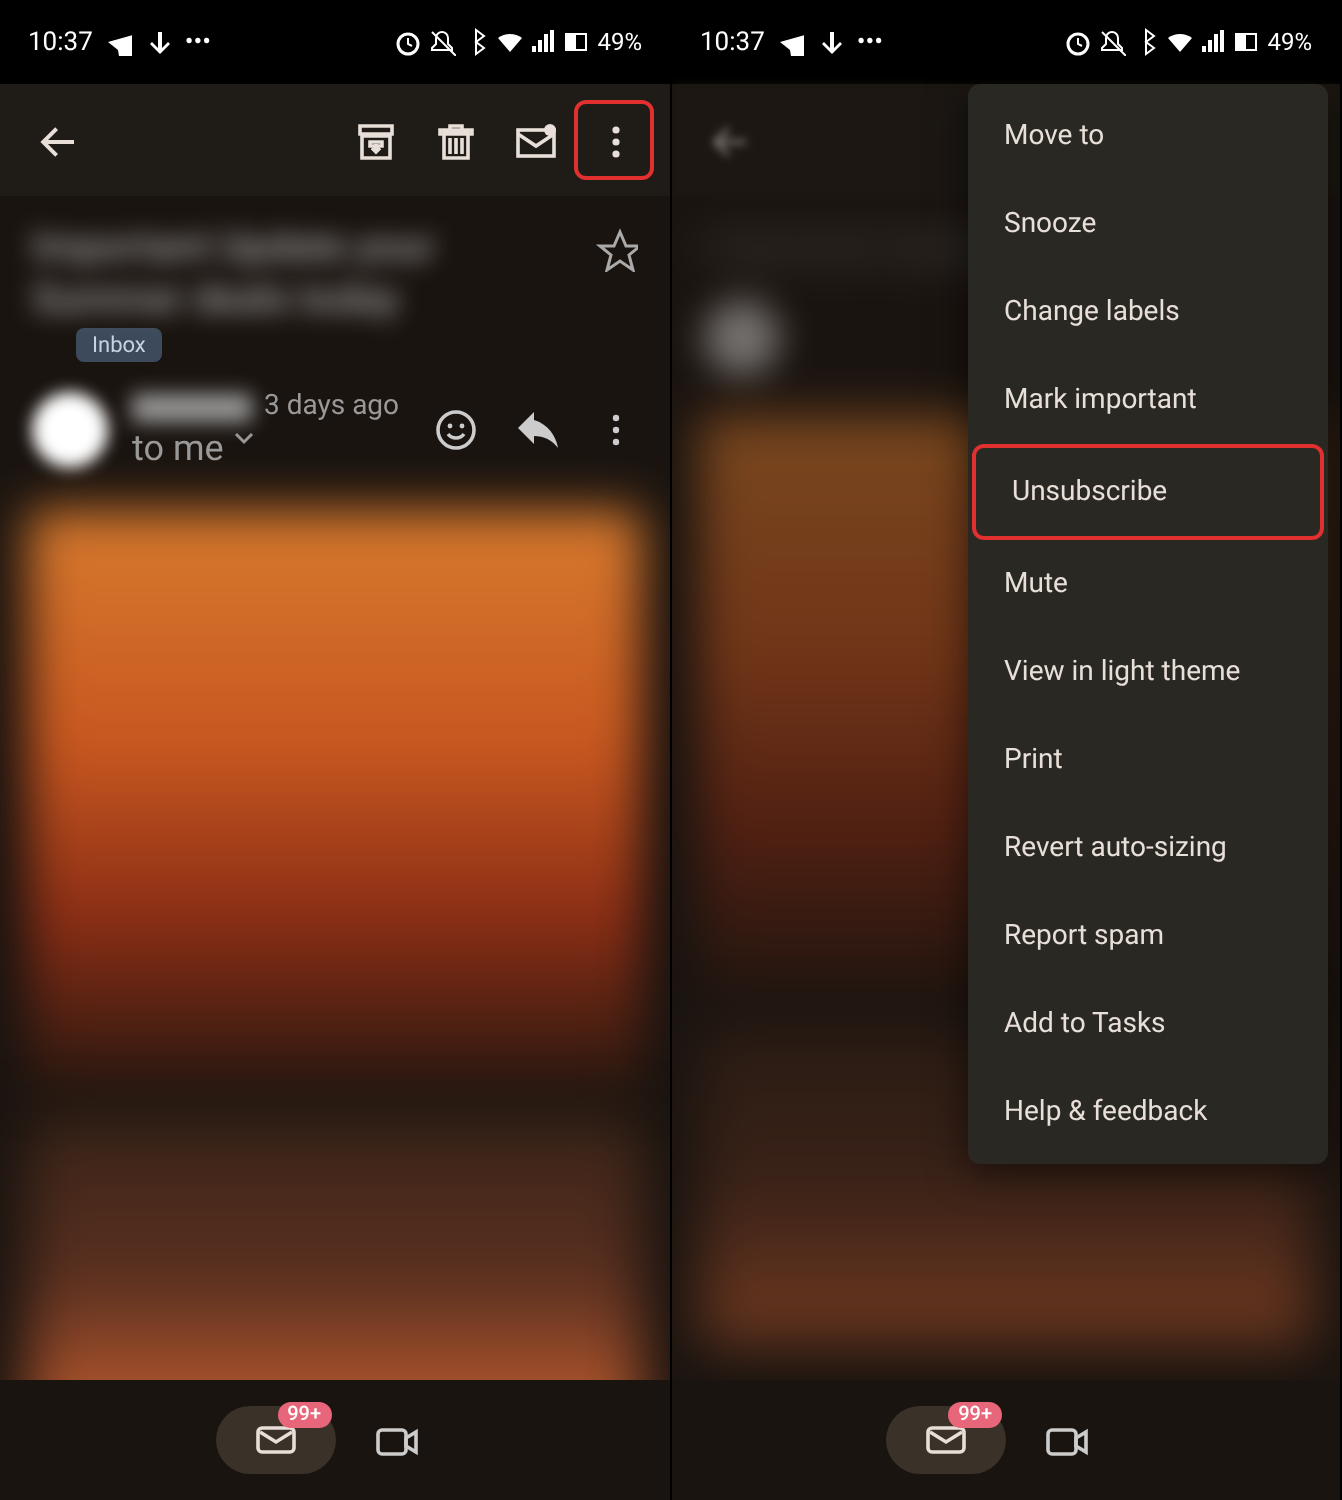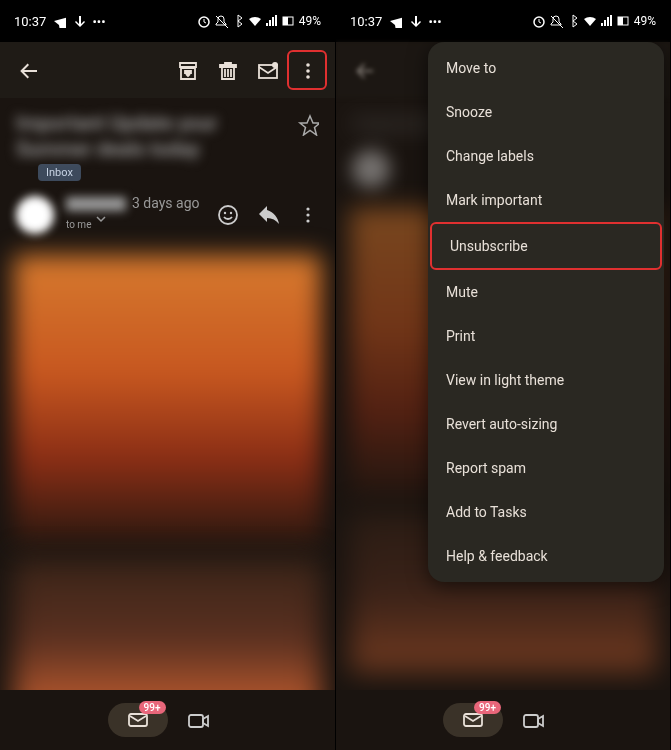--- a/index.html
+++ b/index.html
@@ -14,30 +14,30 @@
 .red-box{border:2px solid #e03030;border-radius:6px}
 .subject-area{padding:12px 16px 8px;display:flex;align-items:flex-start;gap:10px}
 .subject-text{flex:1;filter:blur(6px);color:#aaa;font-size:20px;line-height:26px;font-weight:500}
 .star{color:#999;font-size:24px;padding-top:4px}
 .inbox-chip{display:inline-block;background:#3d4a5c;color:#c7d3e3;font-size:11px;padding:2px 8px;border-radius:4px;margin-left:22px;vertical-align:middle}
 .sender-row{padding:6px 16px 10px;display:flex;align-items:center;gap:12px}
 .avatar{width:38px;height:38px;border-radius:50%;background:#fff;filter:blur(4px)}
 .sender-info{flex:1}
 .sender-name{display:flex;align-items:flex-end;gap:6px;color:#bbb;font-size:14px}
 .sender-name .blurred{filter:blur(5px);width:60px;height:14px;background:#999;border-radius:2px}
-.to-line{color:#999;font-size:10px;display:flex;align-items:center;gap:4px;margin-top:2px}
+.to-line{color:#999;font-size:18px;display:flex;align-items:center;gap:4px;margin-top:2px}
 .sender-icons{display:flex;gap:18px;color:#ccc}
 .email-body{padding:10px 14px}
 .body-img{width:100%;height:290px;background:linear-gradient(180deg,#d67a2e 0%,#c85820 40%,#8b2e15 70%,#2a1810 100%);border-radius:4px;filter:blur(12px);margin-bottom:14px}
 .body-img2{width:100%;height:160px;background:linear-gradient(180deg,#3a2418 0%,#5a3020 50%,#c86030 100%);border-radius:4px;filter:blur(14px)}
 .navbar{position:absolute;bottom:0;left:0;right:0;height:60px;background:#1a1410;display:flex;align-items:center;justify-content:center}
 .nav-mail{position:relative;width:60px;height:34px;background:#3a3228;border-radius:17px;display:flex;align-items:center;justify-content:center}
 .nav-badge{position:absolute;top:-2px;right:2px;background:#e8667a;color:#fff;font-size:10px;padding:1px 5px;border-radius:8px;font-weight:500}
 .nav-video{width:60px;display:flex;justify-content:center;color:#ccc}
-.menu{position:absolute;top:42px;right:6px;width:236px;background:#2a2822;border-radius:16px;box-shadow:0 4px 20px rgba(0,0,0,0.6);padding:4px 0;z-index:10}
+.menu{position:absolute;top:42px;right:6px;width:180px;background:#2a2822;border-radius:6px;box-shadow:0 4px 20px rgba(0,0,0,0.6);padding:4px 0;z-index:10}
 .menu-item{padding:14px 18px;color:#e8e0d8;font-size:14px;cursor:pointer}
 .menu-item.red-box{margin:0 2px}
 svg{width:22px;height:22px;fill:currentColor}
 .sm-icon{width:14px;height:14px;fill:currentColor}
 </style>
 </head>
 <body>
 
 <div class="phone">
   <div class="statusbar">
@@ -234,22 +234,22 @@
     <div class="body-img2"></div>
   </div>
 
   <div class="menu" id="menu-container">
       <div class="menu-item">Move to</div>
       <div class="menu-item">Snooze</div>
       <div class="menu-item">Change labels</div>
       <div class="menu-item">Mark important</div>
       <div class="menu-item red-box">Unsubscribe</div>
       <div class="menu-item">Mute</div>
+      <div class="menu-item">View in light theme</div>
       <div class="menu-item">Print</div>
-      <div class="menu-item">View in light theme</div>
       <div class="menu-item">Revert auto-sizing</div>
       <div class="menu-item">Report spam</div>
       <div class="menu-item">Add to Tasks</div>
       <div class="menu-item">Help &amp; feedback</div>
     </div>
 
   <div class="navbar">
     <div class="nav-mail">
       <svg width="22" height="22" fill="#e8e0d8">
           <rect x="2" y="5" width="18" height="12" rx="2" fill="none" stroke="#e8e0d8" stroke-width="1.8"></rect>

